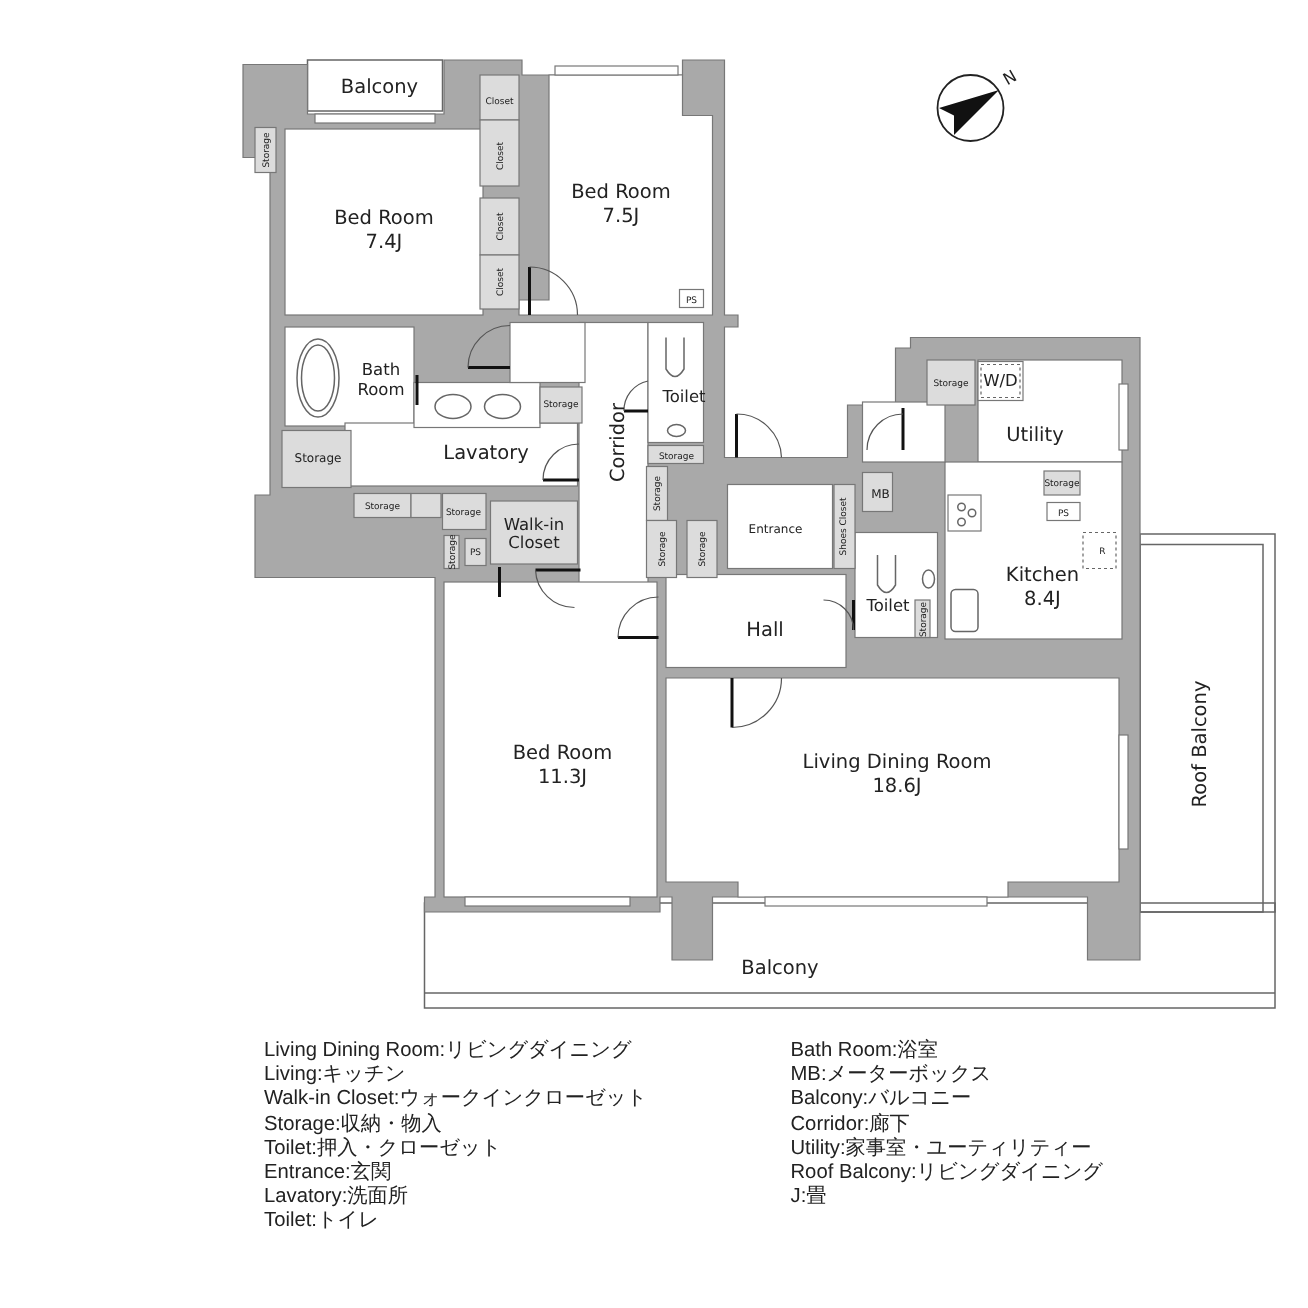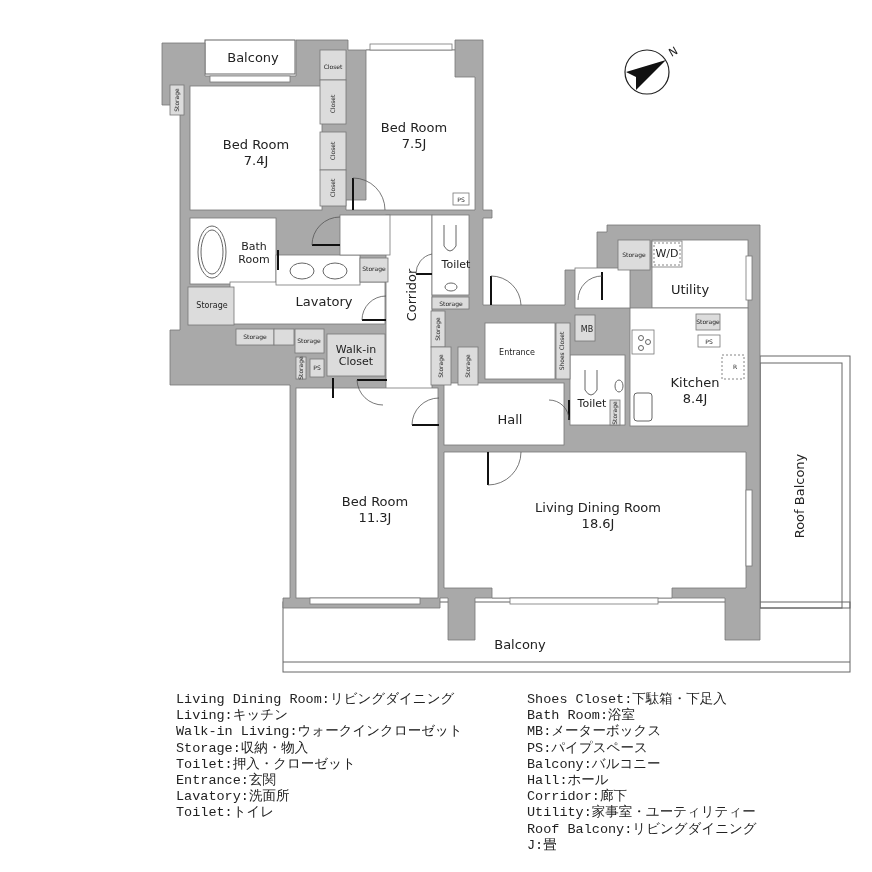--- a/index.html
+++ b/index.html
@@ -12,21 +12,21 @@
   .line { stroke: #666; stroke-width: 1; fill: none; }
   .door { stroke: #111; stroke-width: 2; fill: none; }
   .swing { stroke: #555; stroke-width: 0.8; fill: none; }
   .dash { stroke: #666; stroke-width: 0.8; fill: none; stroke-dasharray: 2 2; }
   .lbl { font-family: "DejaVu Sans", sans-serif; fill: #222; text-anchor: middle; }
   .lbl-l { font-size: 13px; }
   .lbl-m { font-size: 11px; }
   .lbl-s { font-size: 8px; }
   .lbl-xs { font-size: 6px; }
   .legend { position: absolute; top: 692px; font-size: 13.5px; line-height: 16.2px; color: #222;
-            font-family: Liberation Mono, monospace; }
+            font-family: Liberation Sans, sans-serif; }
   .legend div { white-space: nowrap; }
   #legend-left { left: 176px; }
   #legend-right { left: 527px; }
 </style>
 </head>
 <body>
 
 <svg id="plan" width="872" height="690" viewBox="0 0 872 690">
 
   <g>
@@ -211,32 +211,29 @@
   <g>
     <circle cx="647" cy="72" r="22" fill="#fff" stroke="#222" stroke-width="1.2"></circle>
     <path d="M666 60 L626 72 L636 77 L636 90 Z" fill="#111"></path>
     <text class="lbl lbl-m" x="675" y="55" transform="rotate(-30 675 55)">N</text>
   </g>
 </svg>
 
 <div class="legend" id="legend-left">
   <div>Living Dining Room:リビングダイニング</div>
   <div>Living:キッチン</div>
-  <div>Walk-in Living:ウォークインクローゼット</div>
+  <div>Walk-in Closet:ウォークインクローゼット</div>
   <div>Storage:収納・物入</div>
   <div>Toilet:押入・クローゼット</div>
   <div>Entrance:玄関</div>
   <div>Lavatory:洗面所</div>
   <div>Toilet:トイレ</div>
 </div>
 
 <div class="legend" id="legend-right">
-  <div>Shoes Closet:下駄箱・下足入</div>
   <div>Bath Room:浴室</div>
   <div>MB:メーターボックス</div>
-  <div>PS:パイプスペース</div>
   <div>Balcony:バルコニー</div>
-  <div>Hall:ホール</div>
   <div>Corridor:廊下</div>
   <div>Utility:家事室・ユーティリティー</div>
   <div>Roof Balcony:リビングダイニング</div>
   <div>J:畳</div>
 </div>
 
 </body></html>

